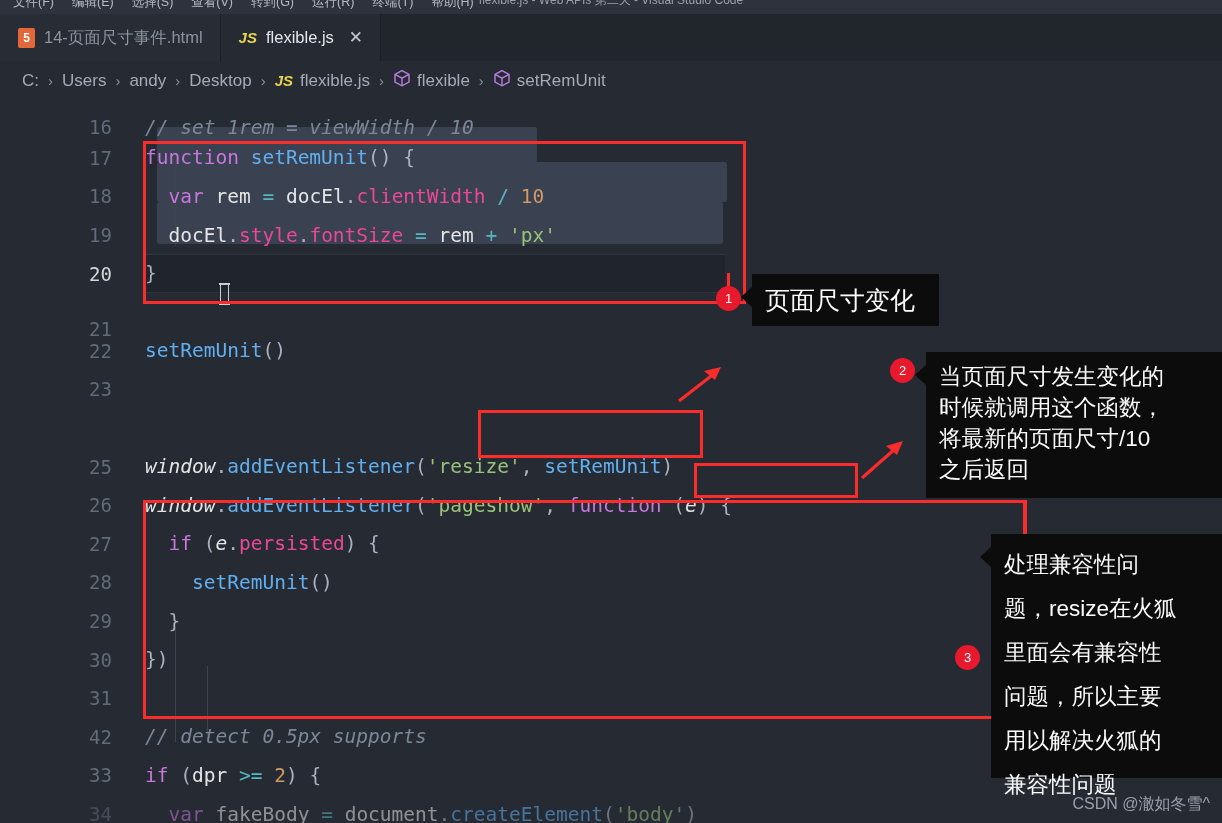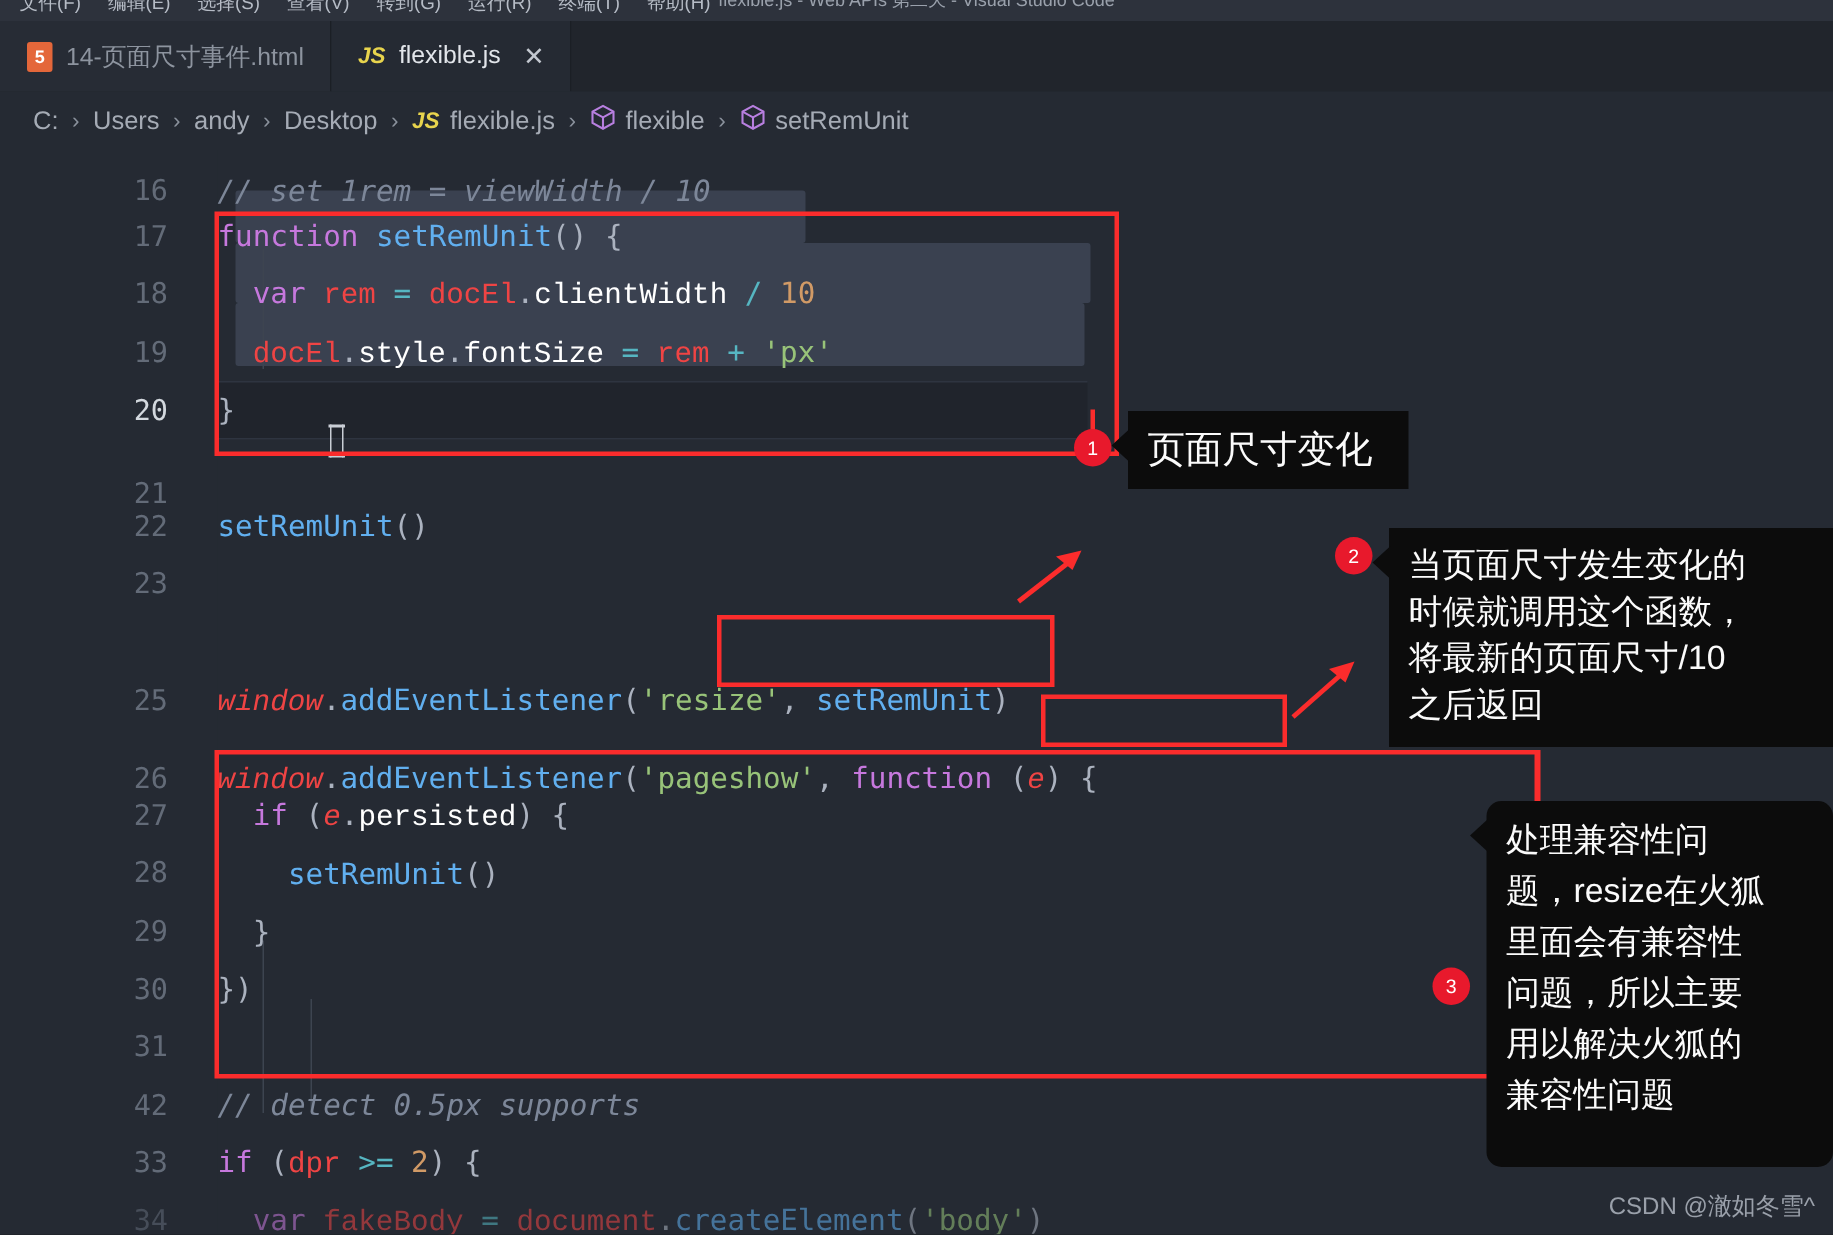--- a/index.html
+++ b/index.html
@@ -147,22 +147,22 @@
     margin-left: 33px;
     font-family: "DejaVu Sans Mono", monospace;
     font-size: 19.5px;
     white-space: pre;
     color: #d6dae0;
   }
   
   .t-com   { color: #7d8799; font-style: italic; }
   .t-kw    { color: #c678dd; }
   .t-fn    { color: #61afef; }
-  .t-var   { color: #ef4444; font-family: Liberation Mono, monospace; }
-  .t-prop  { color: #ffffff; font-family: Liberation Mono, monospace; }
+  .t-var   { color: #e5e5e5; }
+  .t-prop  { color: #ec4899; }
   .t-num   { color: #d19a66; }
   .t-str   { color: #98c379; }
   .t-op    { color: #56b6c2; }
   .t-punct { color: #abb2bf; }
   .t-ital  { font-style: italic; }
 
   
   .cur-line-hl {
     position: absolute; left: 145px;
     height: 38.6px;
@@ -358,21 +358,21 @@
         <span class="lnum">23</span>
         <span class="ltext"></span>
       </div>
 
 
       <div class="line" style="top:347.4px">
         <span class="lnum">25</span>
         <span class="ltext"><span class="t-var t-ital">window</span><span class="t-punct">.</span><span class="t-fn">addEventListener</span><span class="t-punct">(</span><span class="t-str">'resize'</span><span class="t-punct">, </span><span class="t-fn">setRemUnit</span><span class="t-punct">)</span></span>
       </div>
 
-      <div class="line" style="top:400px">
+      <div class="line" style="top:386px">
         <span class="lnum">26</span>
         <span class="ltext"><span class="t-var t-ital">window</span><span class="t-punct">.</span><span class="t-fn">addEventListener</span><span class="t-punct">(</span><span class="t-str">'pageshow'</span><span class="t-punct">, </span><span class="t-kw">function</span> <span class="t-punct">(</span><span class="t-var t-ital">e</span><span class="t-punct">) {</span></span>
       </div>
 
       <div class="line" style="top:424.6px">
         <span class="lnum">27</span>
         <span class="ltext">  <span class="t-kw">if</span> <span class="t-punct">(</span><span class="t-var t-ital">e</span><span class="t-punct">.</span><span class="t-prop">persisted</span><span class="t-punct">) {</span></span>
       </div>
 
       <div class="line" style="top:463.2px">
@@ -441,21 +441,21 @@
     <div class="badge" style="left:890px; top:358px;">2</div>
     <div class="badge" style="left:955px; top:645px;">3</div>
 
     <div class="callout" style="left:752px; top:274px; width:187px; height:52px; font-size:25px; line-height:35px;">页面尺寸变化</div>
 
     <div class="callout" style="left:926px; top:352px; width:296px; height:146px;">当页面尺寸发生变化的
 时候就调用这个函数，
 将最新的页面尺寸/10
 之后返回</div>
 
-    <div class="callout" style="left:991px; top:534px; width:231px; height:244px; line-height:34px;border-radius:10px;">处理兼容性问
+    <div class="callout" style="left:991px; top:534px; width:231px; height:244px; line-height:44px;">处理兼容性问
 题，resize在火狐
 里面会有兼容性
 问题，所以主要
 用以解决火狐的
 兼容性问题</div>
 
     <div class="watermark">CSDN @澈如冬雪^</div>
   </div>
 
 </div>

